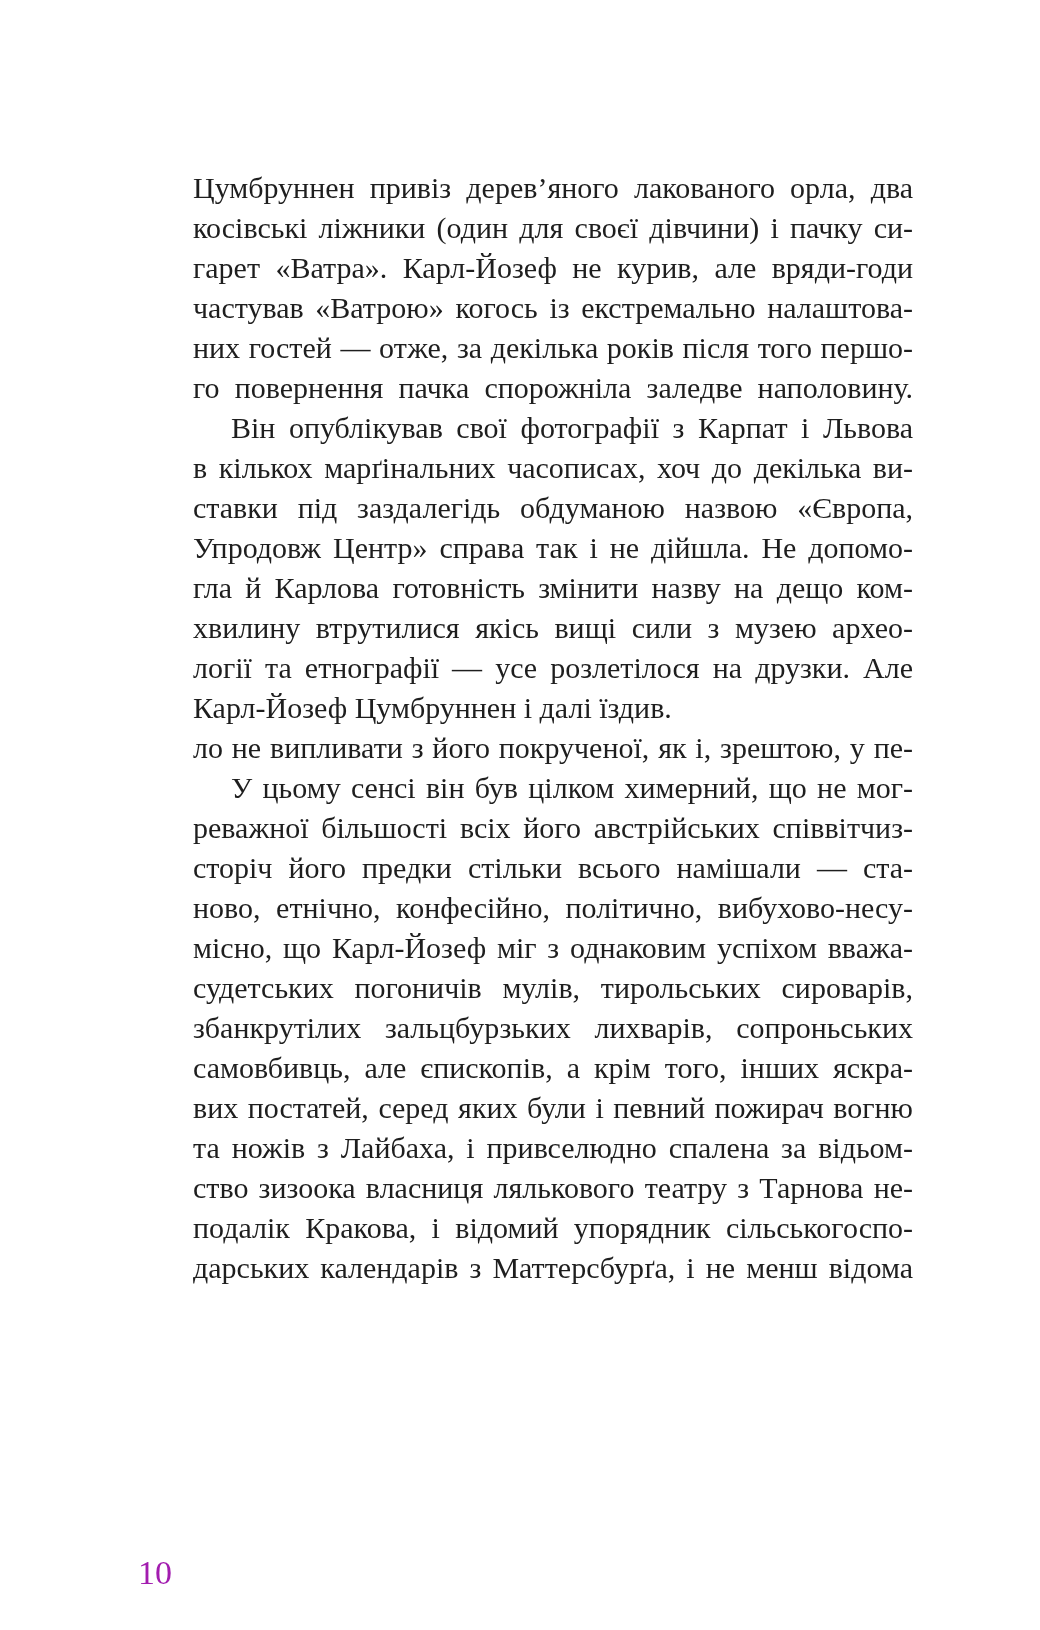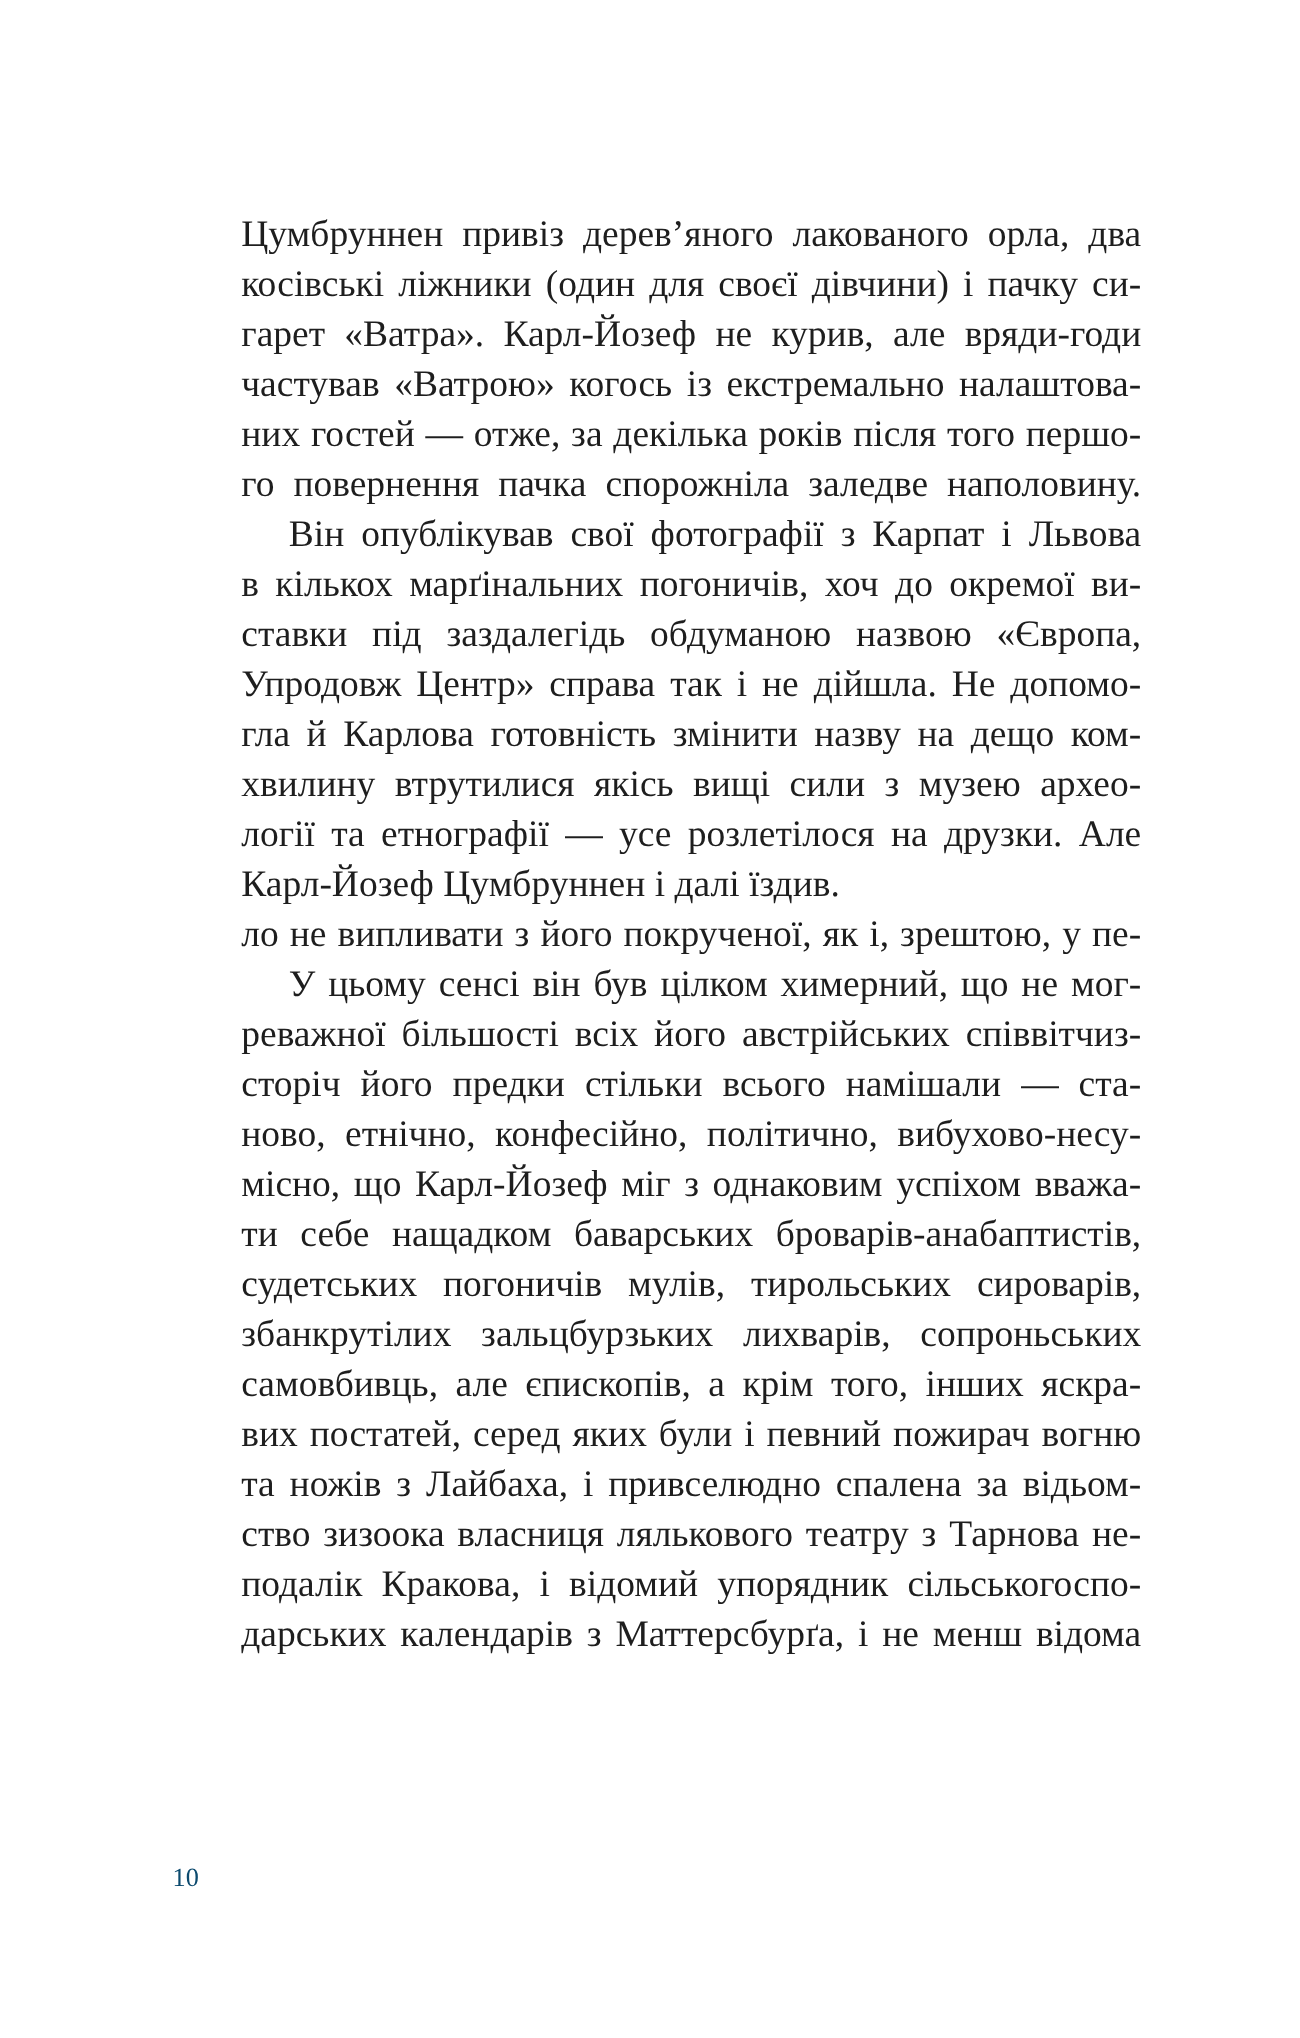--- a/index.html
+++ b/index.html
@@ -42,57 +42,56 @@
   }
   .line.indent {
     padding-left: 38px;
   }
   .line.endline {
     text-align-last: left;
   }
   .page-number {
     position: absolute;
     left: 138px;
-    top: 1486px;
-    font-size: 21px;
+    top: 1557px;
+    font-size: 34px;
     line-height: 32px;
-    color: #0c4a6e;
+    color: #a21caf;
   }
 </style>
 </head>
 <body>
 
 <div class="page">
   <div class="text-block" id="text-block">
       <div class="paragraph">
         <div class="line">Цумбруннен привіз дерев’яного лакованого орла, два</div>
         <div class="line">косівські ліжники (один для своєї дівчини) і пачку си-</div>
         <div class="line">гарет «Ватра». Карл-Йозеф не курив, але вряди-годи</div>
         <div class="line">частував «Ватрою» когось із екстремально налаштова-</div>
         <div class="line">них гостей — отже, за декілька років після того першо-</div>
         <div class="line">го повернення пачка спорожніла заледве наполовину.</div>
       </div>
       <div class="paragraph">
         <div class="line indent">Він опублікував свої фотографії з Карпат і Львова</div>
-        <div class="line">в кількох марґінальних погоничів, хоч до окремої ви-</div>
+        <div class="line">в кількох марґінальних часописах, хоч до декілька ви-</div>
         <div class="line">ставки під заздалегідь обдуманою назвою «Європа,</div>
         <div class="line">Упродовж Центр» справа так і не дійшла. Не допомо-</div>
         <div class="line">гла й Карлова готовність змінити назву на дещо ком-</div>
         <div class="line">хвилину втрутилися якісь вищі сили з музею архео-</div>
         <div class="line">логії та етнографії — усе розлетілося на друзки. Але</div>
         <div class="line endline">Карл-Йозеф Цумбруннен і далі їздив.</div>
       </div>
       <div class="paragraph">
         <div class="line">ло не випливати з його покрученої, як і, зрештою, у пе-</div>
         <div class="line indent">У цьому сенсі він був цілком химерний, що не мог-</div>
         <div class="line">реважної більшості всіх його австрійських співвітчиз-</div>
         <div class="line">сторіч його предки стільки всього намішали — ста-</div>
         <div class="line">ново, етнічно, конфесійно, політично, вибухово-несу-</div>
         <div class="line">місно, що Карл-Йозеф міг з однаковим успіхом вважа-</div>
-        <div class="line">ти себе нащадком баварських броварів-анабаптистів,</div>
         <div class="line">судетських погоничів мулів, тирольських сироварів,</div>
         <div class="line">збанкрутілих зальцбурзьких лихварів, сопроньських</div>
         <div class="line">самовбивць, але єпископів, а крім того, інших яскра-</div>
         <div class="line">вих постатей, серед яких були і певний пожирач вогню</div>
         <div class="line">та ножів з Лайбаха, і привселюдно спалена за відьом-</div>
         <div class="line">ство зизоока власниця лялькового театру з Тарнова не-</div>
         <div class="line">подалік Кракова, і відомий упорядник сільськогоспо-</div>
         <div class="line">дарських календарів з Маттерсбурґа, і не менш відома</div>
       </div>
     </div>

